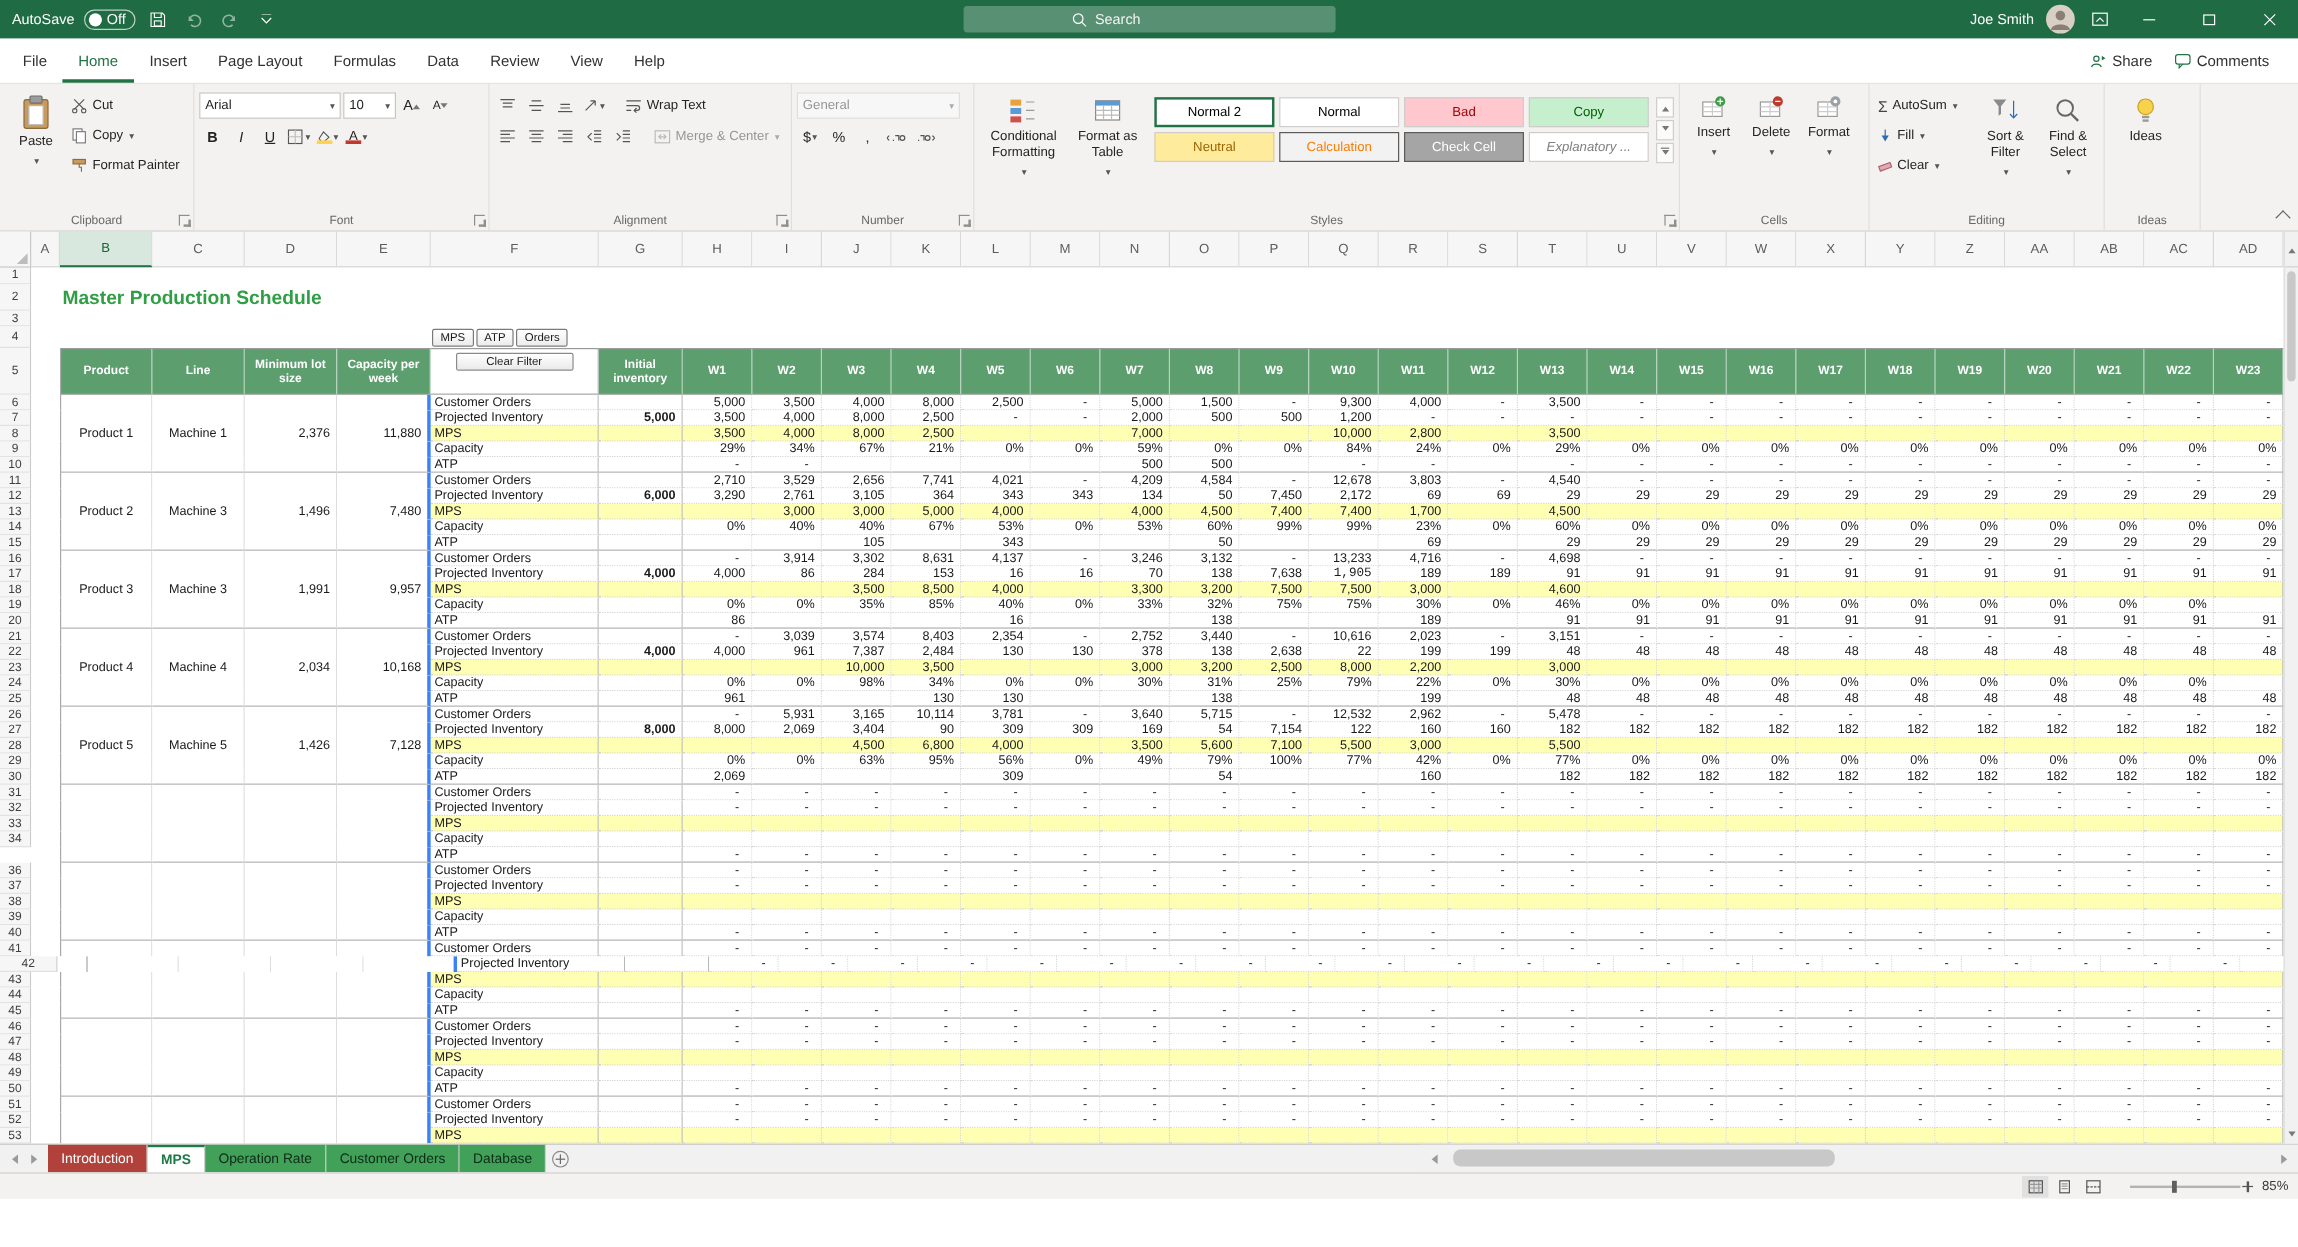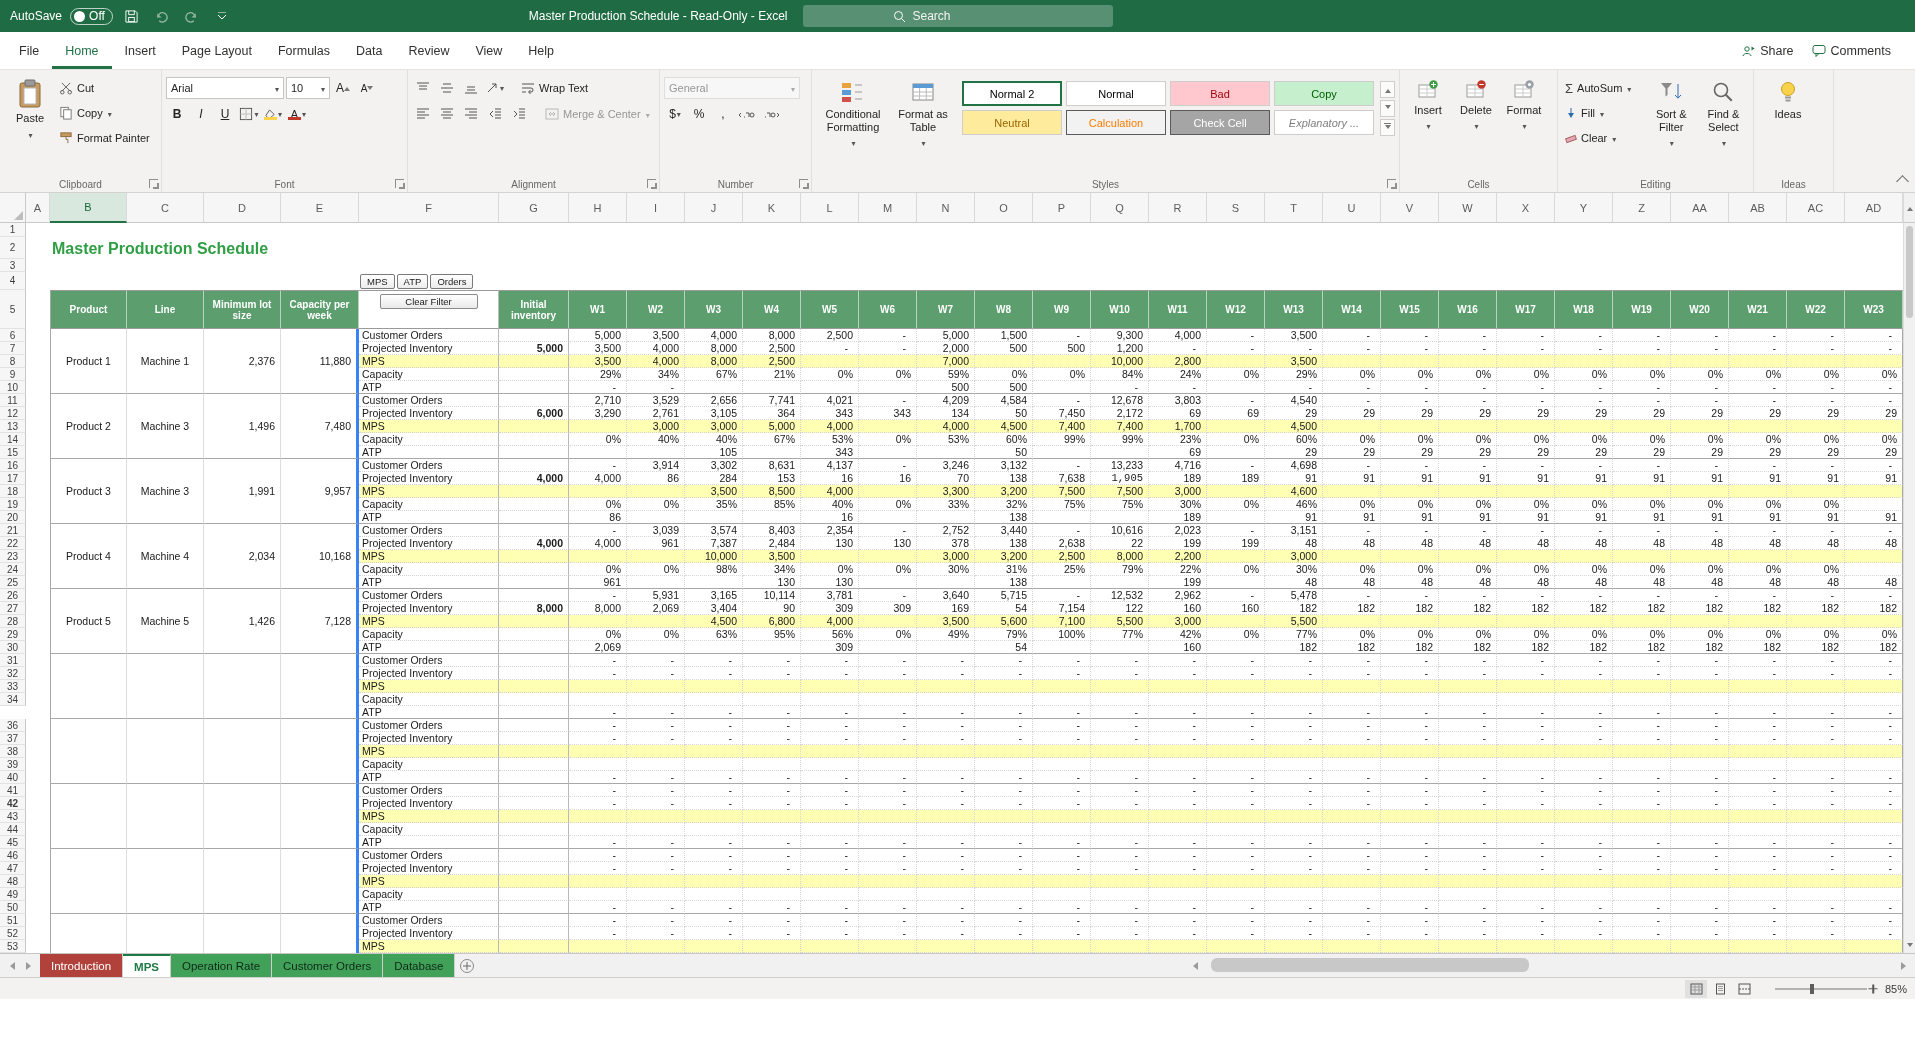--- a/index.html
+++ b/index.html
@@ -168,29 +168,54 @@
             <path d="M12.5 4.5v4.5H8z" fill="#fff"></path>
           </svg>
       </span>
       <span class="tb-ic">
         <svg width="10" height="8" viewBox="0 0 10 8">
             <path d="M1 0h8" stroke="#fff"></path>
             <path d="M1 3l4 4 4-4" fill="none" stroke="#fff"></path>
           </svg>
       </span>
     </div>
-    <div class="tb-title">Master Production Schedule  -  Read-Only  -  Excel</div>
     <div class="tb-search">
       <span>
         <svg width="13" height="13" viewBox="0 0 13 13">
             <circle cx="5.5" cy="5.5" r="4" fill="none" stroke="#fff"></circle>
             <path d="M8.6 8.6l3.4 3.4" stroke="#fff"></path>
           </svg>
       </span>
       <span>Search</span>
+    </div>
+    <div class="tb-right">
+      <span>Joe Smith</span>
+      <span class="avatar">
+        <svg width="24" height="24" viewBox="0 0 24 24">
+            <circle cx="12" cy="9" r="4" fill="#8a7f73"></circle>
+            <path d="M4 21c1-6 15-6 16 0z" fill="#8a7f73"></path>
+          </svg>
+      </span>
+      <span class="tb-ic">
+        <svg width="14" height="14" viewBox="0 0 14 14">
+            <rect x="1" y="2" width="12" height="10" fill="none" stroke="#fff"></rect>
+            <path d="M4 9l3-3 3 3" fill="none" stroke="#fff"></path>
+          </svg>
+      </span>
+      <span class="winbtn">
+          <span class="minbar"></span>
+        </span>
+      <span class="winbtn">
+          <span class="maxbox"></span>
+        </span>
+      <span class="winbtn">
+        <svg width="11" height="11" viewBox="0 0 11 11">
+            <path d="M1 1l9 9M10 1l-9 9" stroke="#fff"></path>
+          </svg>
+      </span>
     </div>
   </div>
 
   <div class="menubar">
     <div id="menu-tabs" class="menu-tabs">
         <div class="mtab">File</div>
         <div class="mtab active">Home</div>
         <div class="mtab">Insert</div>
         <div class="mtab">Page Layout</div>
         <div class="mtab">Formulas</div>
@@ -1877,21 +1902,21 @@
             <div class="cell wk rt dash" style="width: 58px;">-</div>
             <div class="cell wk rt dash" style="width: 58px;">-</div>
             <div class="cell wk rt dash" style="width: 58px;">-</div>
             <div class="cell wk rt dash" style="width: 58px;">-</div>
             <div class="cell wk rt dash" style="width: 58px;">-</div>
             <div class="cell wk rt dash" style="width: 58px;">-</div>
             <div class="cell wk rt dash" style="width: 58px;">-</div>
             <div class="cell wk rt dash tblR" style="width: 58px;">-</div>
           </div>
           <div class="grow" style="height: 13px;">
-            <div class="cell rowhdr" style="width: 26px; font-weight: bold;">42</div>
+            <div class="cell rowhdr" style="width: 48px;">42</div>
             <div class="cell blank" style="width: 24px;"></div>
             <div class="cell info ctr tblL" style="width: 77px;"></div>
             <div class="cell info ctr" style="width: 77px;"></div>
             <div class="cell info rt" style="width: 77px;"></div>
             <div class="cell info rt er" style="width: 78px;"></div>
             <div class="cell lab" style="width: 140px;">Projected Inventory</div>
             <div class="cell gcol rt boldv" style="width: 70px;"></div>
             <div class="cell wk rt dash" style="width: 58px;">-</div>
             <div class="cell wk rt dash" style="width: 58px;">-</div>
             <div class="cell wk rt dash" style="width: 58px;">-</div>

